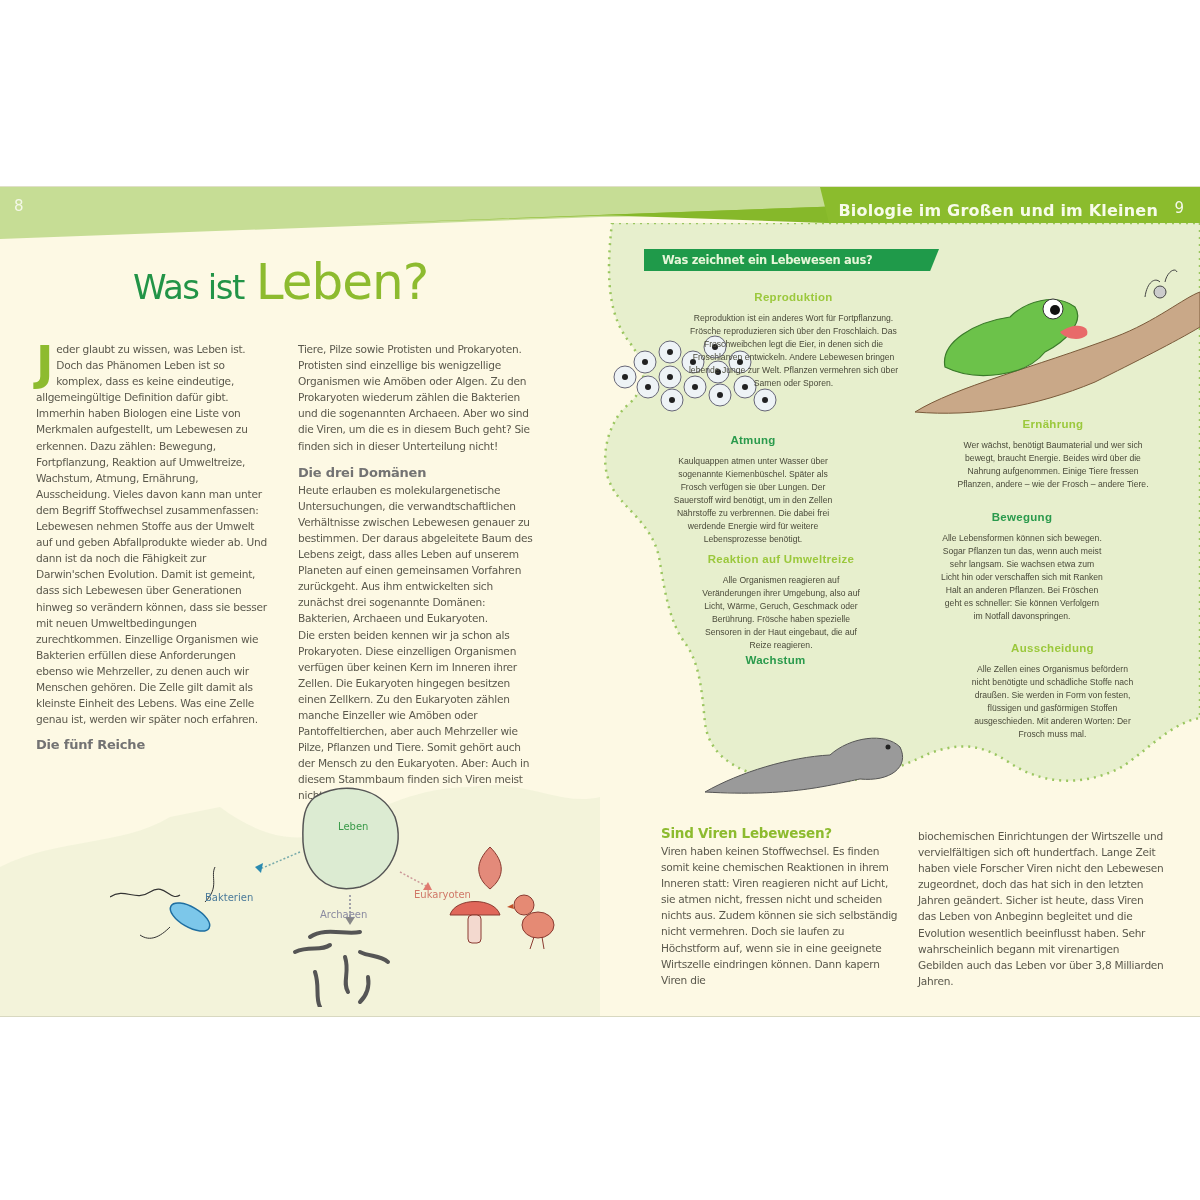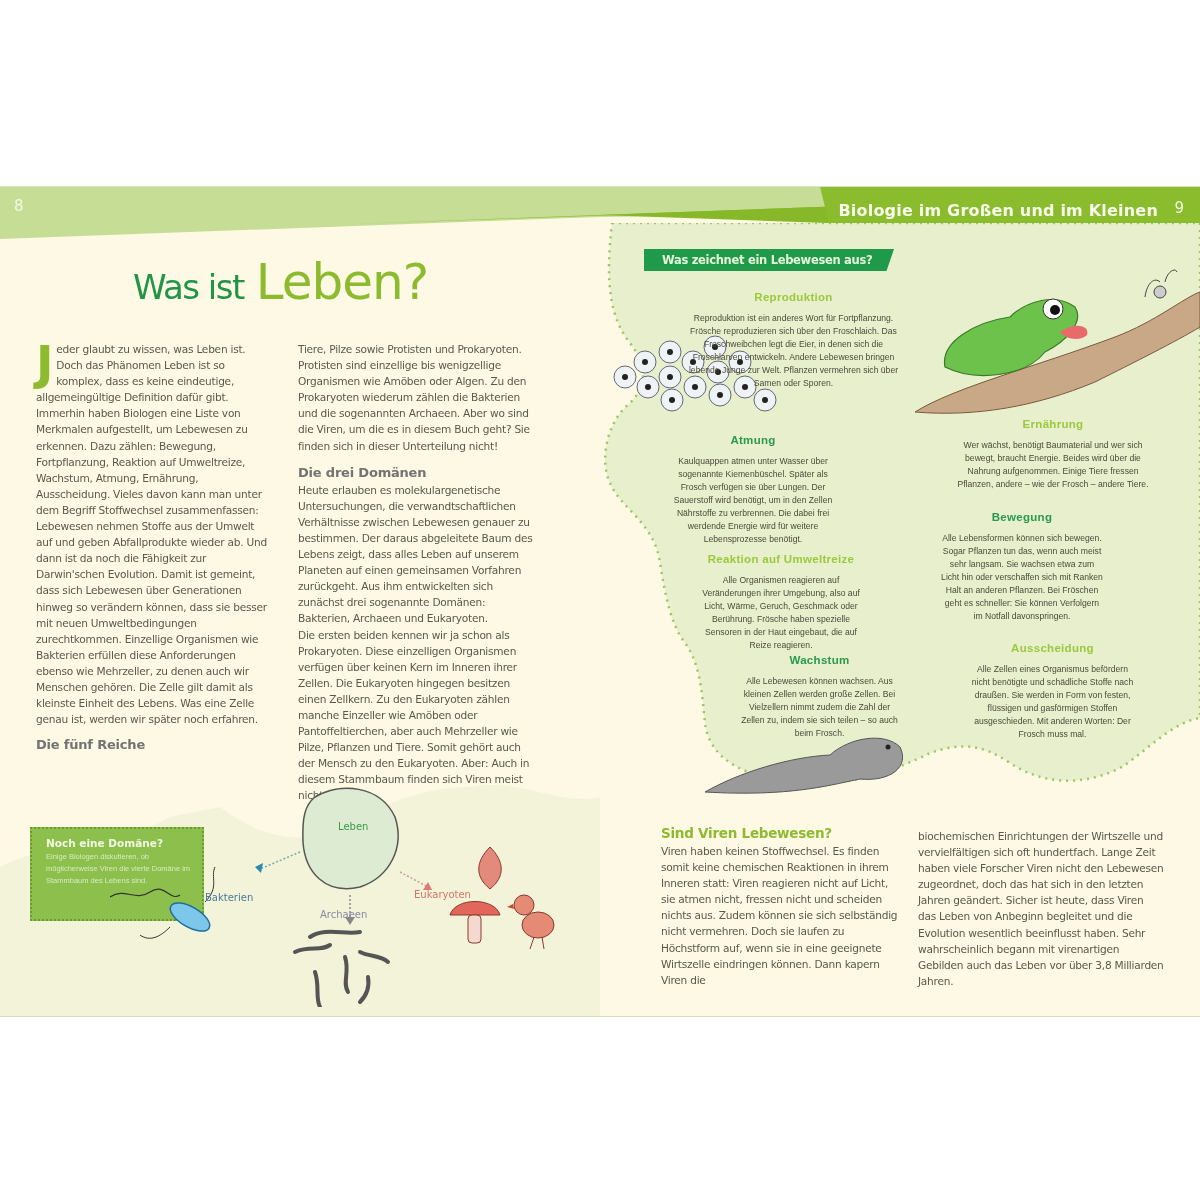--- a/index.html
+++ b/index.html
@@ -12,21 +12,21 @@
   .header-title{position:absolute;right:42px;top:14px;font-size:16px;font-weight:bold;color:#f7fbe9;font-family:"DejaVu Sans",sans-serif;letter-spacing:0.2px;}
   .h-title{position:absolute;left:133px;top:66px;font-family:"DejaVu Sans",sans-serif;font-weight:normal;}
   .h-title .small{font-size:34px;color:#229447;letter-spacing:-1.5px;vertical-align:baseline;}
   .h-title .big{font-size:50px;color:#8dbb2f;letter-spacing:-1px;margin-left:12px;vertical-align:baseline;}
   .col{position:absolute;font-size:10.6px;line-height:16.1px;color:#5a584c;font-family:"DejaVu Sans",sans-serif;letter-spacing:-0.25px;}
   .col p{margin:0;}
   .dropcap{float:left;font-size:47px;line-height:40px;color:#8dbb2f;font-weight:bold;margin:2px 3px 0 0;}
   .sub{font-size:13px;font-weight:bold;color:#737373;margin-top:10px;line-height:18px;letter-spacing:-0.2px;}
   
   .cloud{position:absolute;left:600px;top:36px;width:600px;height:560px;}
-  .green-tag{position:absolute;left:644px;top:62px;width:250px;height:22px;background:#1f9a4a;clip-path:polygon(0 0,100% 0,97% 100%,0 100%);}
+  .green-tag{position:absolute;left:644px;top:62px;width:250px;height:22px;background:#1f9a4a;clip-path:polygon(0 0,100% 0,97% 100%,0 100%);padding-left:45px;}
   .green-tag span{position:absolute;left:18px;top:4px;font-size:11.5px;font-weight:bold;color:#e7f6d9;font-family:"DejaVu Sans",sans-serif;letter-spacing:-0.3px;}
   .feat{position:absolute;font-family:"Liberation Sans",sans-serif;text-align:center;}
   .feat h4{margin:0;font-size:11.5px;font-weight:bold;line-height:14px;letter-spacing:0.3px;}
   .feat p{margin:8px;font-size:8.6px;line-height:13px;color:#4a4a3a;}
   .hl{color:#9bc83c;}
   .hd{color:#2a9a4c;}
   .viren{position:absolute;font-size:10.6px;line-height:16.1px;color:#5a584c;font-family:"DejaVu Sans",sans-serif;letter-spacing:-0.25px;}
   .viren h3{margin:0 0 1px 0;font-size:13.5px;color:#8dbb2f;line-height:18px;}
   .viren p{margin:0;}
   .info-box{position:absolute;left:30px;top:640px;width:170px;height:90px;background:#8cbf4c;border:2px dotted #6a9a36;}
@@ -62,24 +62,20 @@
     <p>Tiere, Pilze sowie Protisten und Prokaryoten. Protisten sind einzellige bis wenigzellige Organismen wie Amöben oder Algen. Zu den Prokaryoten wiederum zählen die Bakterien und die sogenannten Archaeen. Aber wo sind die Viren, um die es in diesem Buch geht? Sie finden sich in dieser Unterteilung nicht!</p>
     <div class="sub" style="margin-top:10px;">Die drei Domänen</div>
     <p>Heute erlauben es molekulargenetische Untersuchungen, die verwandtschaftlichen Verhältnisse zwischen Lebewesen genauer zu bestimmen. Der daraus abgeleitete Baum des Lebens zeigt, dass alles Leben auf unserem Planeten auf einen gemeinsamen Vorfahren zurückgeht. Aus ihm entwickelten sich zunächst drei sogenannte Domänen: Bakterien, Archaeen und Eukaryoten.</p>
     <p>Die ersten beiden kennen wir ja schon als Prokaryoten. Diese einzelligen Organismen verfügen über keinen Kern im Inneren ihrer Zellen. Die Eukaryoten hingegen besitzen einen Zellkern. Zu den Eukaryoten zählen manche Einzeller wie Amöben oder Pantoffeltierchen, aber auch Mehrzeller wie Pilze, Pflanzen und Tiere. Somit gehört auch der Mensch zu den Eukaryoten. Aber: Auch in diesem Stammbaum finden sich Viren meist nicht.</p>
   </div>
 
   <svg class="abs" style="left:0;top:560px;" width="600" height="269">
     <path d="M0,120 C60,90 120,100 170,70 L220,60 C260,90 300,100 340,80 C380,60 420,40 470,40 C520,30 560,60 600,50 L600,269 L0,269 Z" fill="#eef1d6" opacity="0.7"></path>
   </svg>
 
-  <div class="info-box">
-    <h5>Noch eine Domäne?</h5>
-    <p>Einige Biologen diskutieren, ob möglicherweise Viren die vierte Domäne im Stammbaum des Lebens sind.</p>
-  </div>
 
   <svg class="abs" style="left:110px;top:590px;" width="460" height="230">
 
     <path d="M205,20 C230,5 270,8 285,40 C295,70 280,100 250,110 C215,118 195,95 193,65 C192,40 195,28 205,20 Z" fill="#dcebd2" stroke="#555" stroke-width="1.5"></path>
 
     <line x1="190" y1="75" x2="150" y2="92" stroke="#7aa" stroke-width="1.5" stroke-dasharray="2,2"></line>
     <polygon points="145,90 153,86 151,96" fill="#2a8ab0"></polygon>
     <line x1="240" y1="118" x2="240" y2="140" stroke="#889" stroke-width="1.5" stroke-dasharray="2,2"></line>
     <polygon points="235,140 245,140 240,148" fill="#888"></polygon>
     <line x1="290" y1="95" x2="318" y2="110" stroke="#c99" stroke-width="1.5" stroke-dasharray="2,2"></line>
@@ -188,23 +184,22 @@
     <p>Wer wächst, benötigt Baumaterial und wer sich bewegt, braucht Energie. Beides wird über die Nahrung aufgenommen. Einige Tiere fressen Pflanzen, andere – wie der Frosch – andere Tiere.</p>
   </div>
   <div class="feat" style="left:686px;top:365px;width:190px;">
     <h4 class="hl">Reaktion auf Umweltreize</h4>
     <p>Alle Organismen reagieren auf Veränderungen ihrer Umgebung, also auf Licht, Wärme, Geruch, Geschmack oder Berührung. Frösche haben spezielle Sensoren in der Haut eingebaut, die auf Reize reagieren.</p>
   </div>
   <div class="feat" style="left:960px;top:454px;width:185px;">
     <h4 class="hl">Ausscheidung</h4>
     <p>Alle Zellen eines Organismus befördern nicht benötigte und schädliche Stoffe nach draußen. Sie werden in Form von festen, flüssigen und gasförmigen Stoffen ausgeschieden. Mit anderen Worten: Der Frosch muss mal.</p>
   </div>
-  <div class="feat" style="left:732px;top:466px;width:175px;">
+  <div class="feat" style="left:688px;top:466px;width:175px;">
     <h4 class="hd">Wachstum</h4>
-    <p>Alle Lebewesen können wachsen. Aus kleinen Zellen werden große Zellen. Bei Vielzellern nimmt zudem die Zahl der Zellen zu, indem sie sich teilen – so auch beim Frosch.</p>
   </div>
 
   <div class="viren" style="left:661px;top:637px;width:240px;">
     <h3>Sind Viren Lebewesen?</h3>
     <p>Viren haben keinen Stoffwechsel. Es finden somit keine chemischen Reaktionen in ihrem Inneren statt: Viren reagieren nicht auf Licht, sie atmen nicht, fressen nicht und scheiden nichts aus. Zudem können sie sich selbständig nicht vermehren. Doch sie laufen zu Höchstform auf, wenn sie in eine geeignete Wirtszelle eindringen können. Dann kapern Viren die</p>
   </div>
   <div class="viren" style="left:918px;top:641px;width:246px;">
     <p>biochemischen Einrichtungen der Wirtszelle und vervielfältigen sich oft hundertfach. Lange Zeit haben viele Forscher Viren nicht den Lebewesen zugeordnet, doch das hat sich in den letzten Jahren geändert. Sicher ist heute, dass Viren das Leben von Anbeginn begleitet und die Evolution wesentlich beeinflusst haben. Sehr wahrscheinlich begann mit virenartigen Gebilden auch das Leben vor über 3,8 Milliarden Jahren.</p>
   </div>
 </div>

